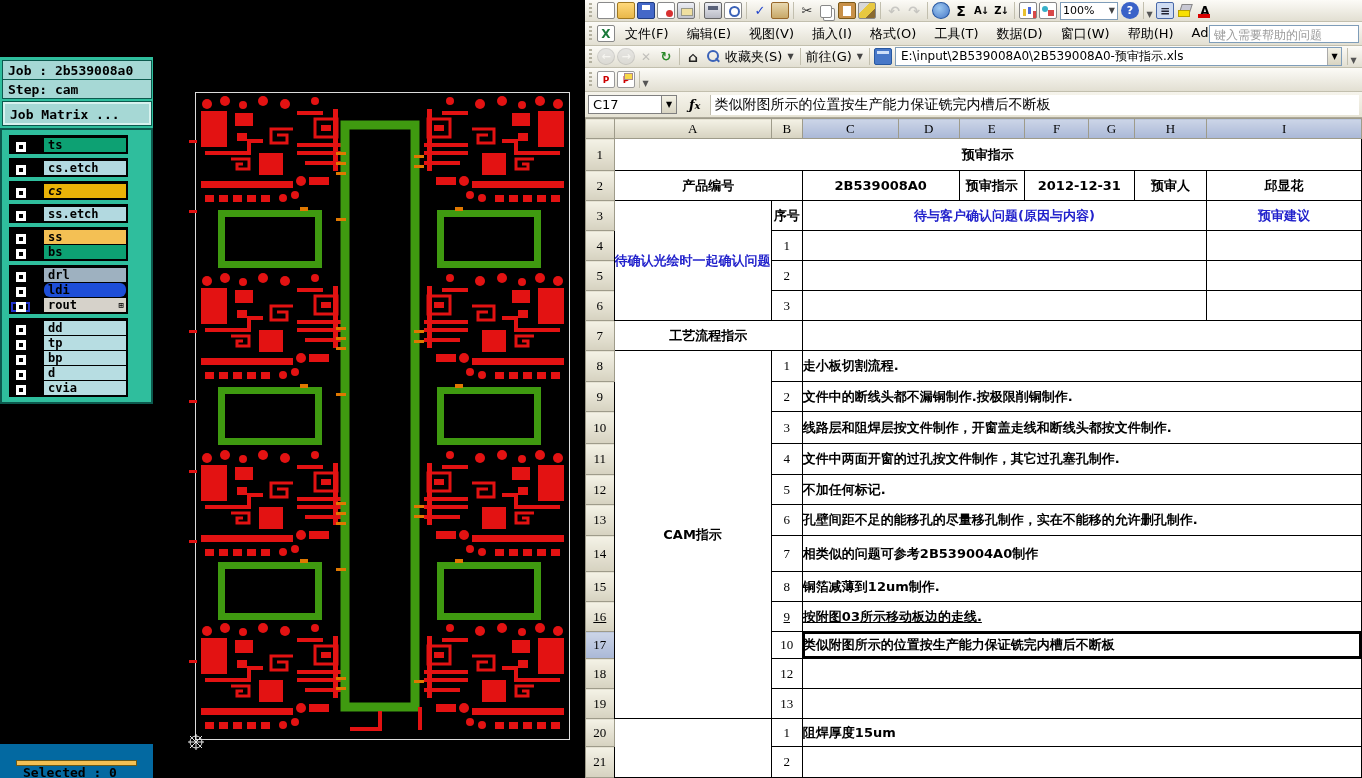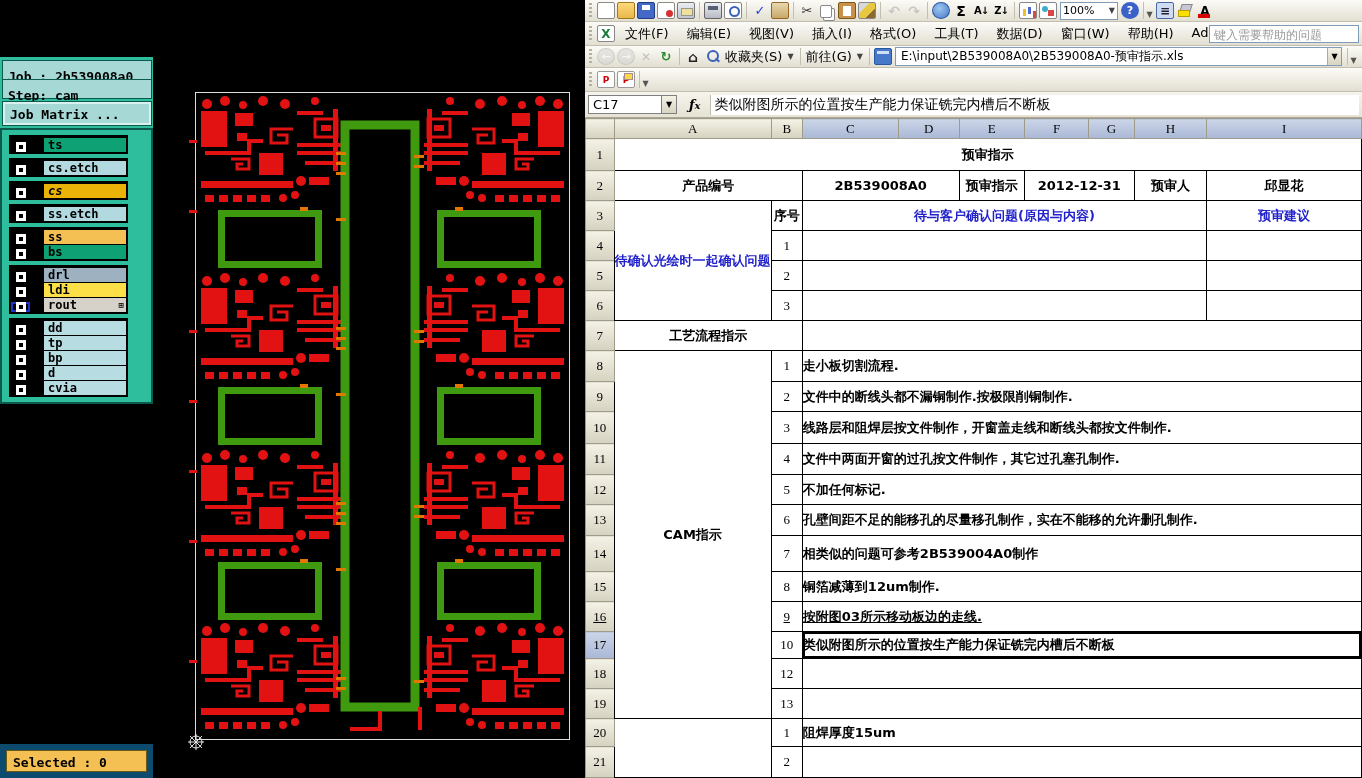--- a/index.html
+++ b/index.html
@@ -7,38 +7,38 @@
   *{box-sizing:border-box}
   
   #cam{position:absolute;left:0;top:0;width:585px;height:778px;background:#000}
   .cam-menubar{position:absolute;left:0;top:0;width:585px;height:57px;background:#a6d8d5;
     border-bottom:2px solid #10756b;box-shadow:inset 2px 2px 0 #d8f2ef, inset -2px -2px 0 #6db4ac;
     display:flex;align-items:center;gap:26px;padding-left:17px;
     font:bold 15px "DejaVu Serif",serif;color:#000}
   .cam-menu-item{cursor:default}
   .cam-side{position:absolute;left:0;top:57px;width:153px;height:71px;background:#2fbe9d}
   .jobrow{position:absolute;left:2px;width:150px;height:20px;background:#a6d8d5;
-    border:1px solid #0c5a4e;font:bold 13px "DejaVu Sans Mono",monospace;padding:8px 0 0 5px}
+    border:1px solid #0c5a4e;font:bold 13px "DejaVu Sans Mono",monospace;padding:2px 0 0 5px}
   .jobmatrix{position:absolute;left:2px;top:101px;width:150px;height:25px;background:#a6d8d5;
     border:1px solid #0c5a4e;box-shadow:inset 0 0 0 2px #d8f2ef;
     font:bold 13px "DejaVu Sans Mono",monospace;padding:5px 0 0 7px}
   .layer-panel{position:absolute;left:0;top:128px;width:153px;height:276px;background:#2fbe9d;
     border:2px solid #0c5a4e;padding:5px 0 0 7px}
   .lgroup{width:119px;border:2px solid #000;margin-bottom:4px;background:#000}
   .lrow{display:flex;height:15px;background:#000;align-items:flex-end}
   .lrow + .lrow{border-top:2px solid #000}
   .lcb-wrap{width:19px;background:#000;display:flex;align-items:center;justify-content:center;flex:none}
   .lcb-wrap.selck{box-shadow:inset 0 0 0 2px #2233cc}
   .lcb{width:10px;height:10px;background:#fff;display:flex;align-items:center;justify-content:center}
   .lcb::after{content:"";width:4px;height:4px;background:#000}
   .lsw{width:14px;flex:none}
   .llabel{flex:1;font:bold 12px "DejaVu Sans Mono",monospace;color:#000;padding:0 2px 0 4px;
     display:flex;align-items:center}
   .lgrid{margin-left:auto;font-size:9px;line-height:9px}
-  .sel-panel{position:absolute;left:0;top:744px;width:153px;height:34px;background:#0c4a6e;padding:6px}
+  .sel-panel{position:absolute;left:0;top:744px;width:153px;height:34px;background:#0369a1;padding:16px}
   .sel-inner{height:100%;background:#f4c054;border:1px solid #6a5a18;
     font:bold 13px "DejaVu Sans Mono",monospace;padding:4px 0 0 6px}
   #pcb{position:absolute;left:153px;top:57px}
   
   #xl{position:absolute;left:585px;top:0;width:777px;height:778px;background:#fff;overflow:hidden}
   .tbrow{display:flex;align-items:center;height:22px;background:linear-gradient(#fcfbf7,#e2dfd2);
     border-bottom:1px solid #c2bfae;padding:1px 3px;position:relative}
   .tbrow.menu{height:24px}
   .tbgrip{width:3px;height:16px;margin:0 4px 0 1px;flex:none;
     background:repeating-linear-gradient(#b4b1a0 0 2px,transparent 2px 4px)}
@@ -209,21 +209,21 @@
             <div class="lcb"></div>
           </div>
           <div class="lsw" style="background: rgb(0, 0, 0);"></div>
           <div class="llabel" style="background: rgb(158, 177, 192);">drl</div>
         </div>
         <div class="lrow">
           <div class="lcb-wrap">
             <div class="lcb"></div>
           </div>
           <div class="lsw" style="background: rgb(0, 0, 0);"></div>
-          <div class="llabel" style="background: #fde047;">ldi</div>
+          <div class="llabel" style="background: #1d4ed8; border-radius: 6px;">ldi</div>
         </div>
         <div class="lrow">
           <div class="lcb-wrap selck">
             <div class="lcb"></div>
           </div>
           <div class="lsw" style="background: rgb(47, 138, 18);"></div>
           <div class="llabel" style="background: rgb(214, 210, 202);">rout<span class="lgrid">⊞</span></div>
         </div>
       </div>
       <div class="lgroup">

